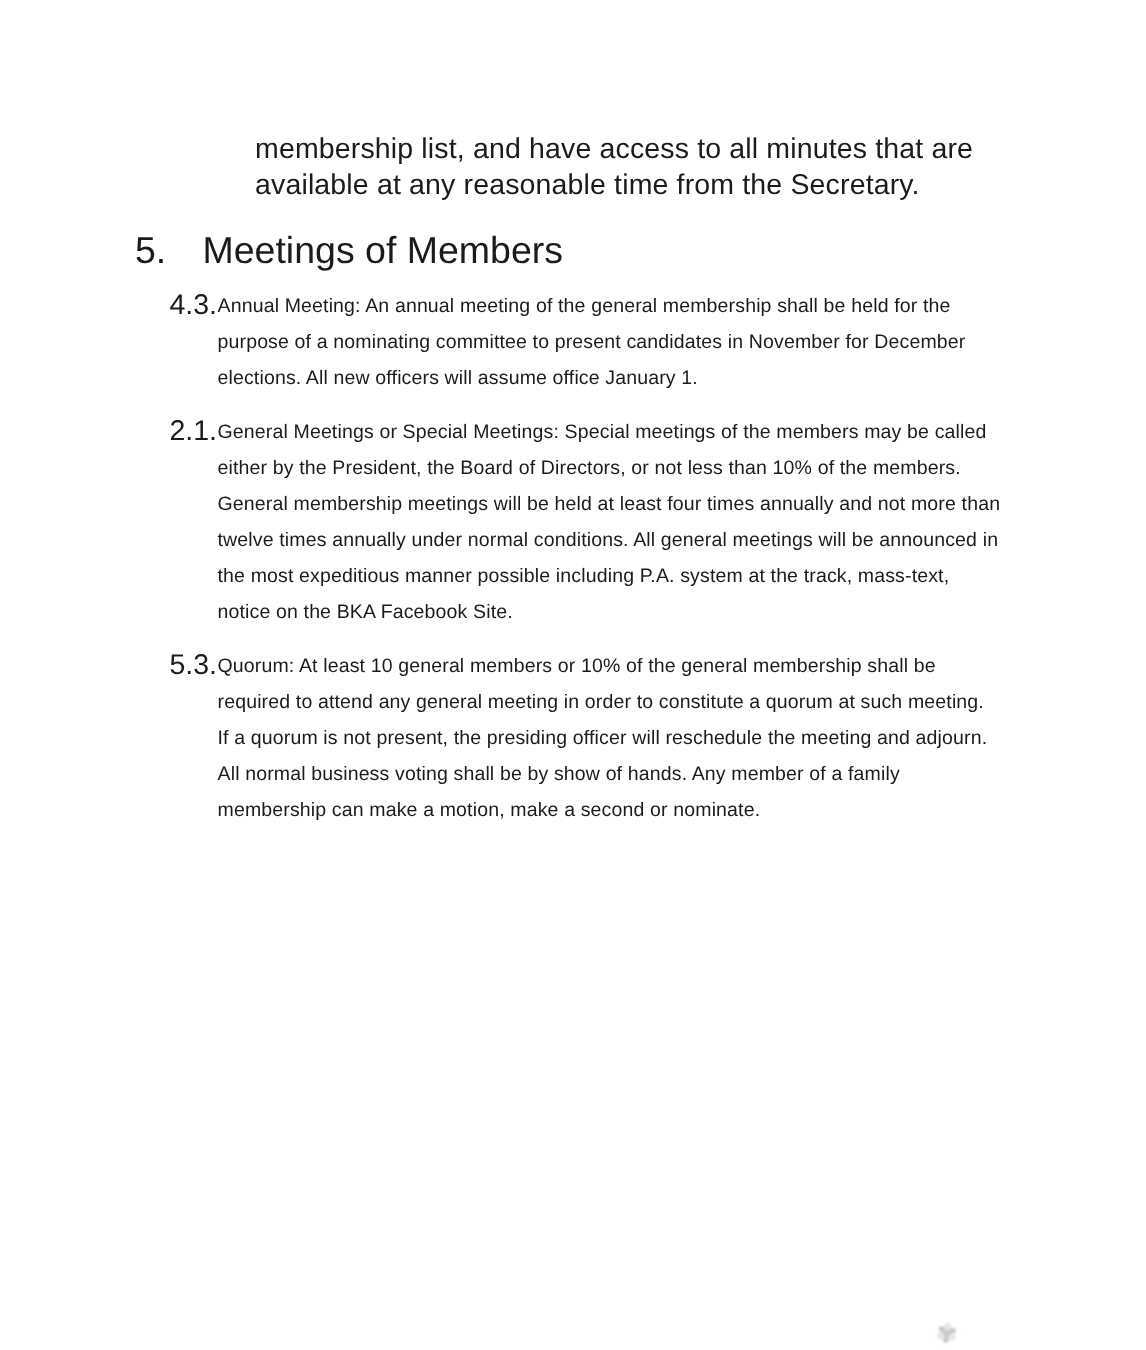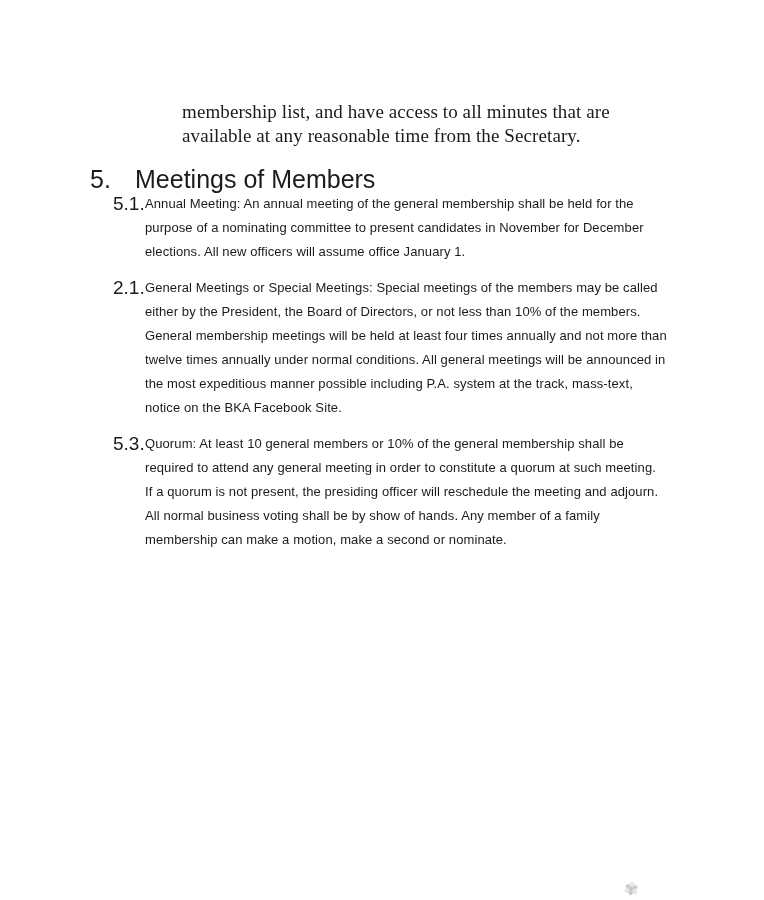--- a/index.html
+++ b/index.html
@@ -14,30 +14,29 @@
     background: #ffffff;
     overflow: hidden;
     font-family: "Liberation Sans", sans-serif;
     color: #1b1b1b;
   }
   .continuation {
     position: absolute;
     left: 170px;
     top: 88px;
     width: 500px;
-    margin: 12px;
+    margin: 0;
     font-size: 19px;
     line-height: 24px;
     letter-spacing: 0.1px;
-    font-family: Liberation Serif, serif;
   }
   .heading {
     position: absolute;
     left: 90px;
-    top: 164px;
+    top: 152px;
     margin: 0;
     font-size: 25px;
     font-weight: 400;
     line-height: 30px;
     white-space: nowrap;
   }
   .heading-num {
     display: inline-block;
     width: 45px;
   }
@@ -84,21 +83,21 @@
 
   <p class="continuation">membership list, and have access to all minutes that are available at any reasonable time from the Secretary.</p>
 
   <h1 class="heading">
     <span class="heading-num">5.</span><span>Meetings of Members</span>
   </h1>
 
   <div class="items">
 
     <div class="item">
-      <span class="item-num">5.1.</span>
+      <span class="item-num">4.3.</span>
       <p class="item-text">Annual Meeting: An annual meeting of the general membership shall be held for the purpose of a nominating committee to present candidates in November for December elections. All new officers will assume office January 1.</p>
     </div>
 
     <div class="item">
       <span class="item-num">2.1.</span>
       <p class="item-text">General Meetings or Special Meetings: Special meetings of the members may be called either by the President, the Board of Directors, or not less than 10% of the members. General membership meetings will be held at least four times annually and not more than twelve times annually under normal conditions. All general meetings will be announced in the most expeditious manner possible including P.A. system at the track, mass-text, notice on the BKA Facebook Site.</p>
     </div>
 
     <div class="item">
       <span class="item-num">5.3.</span>

